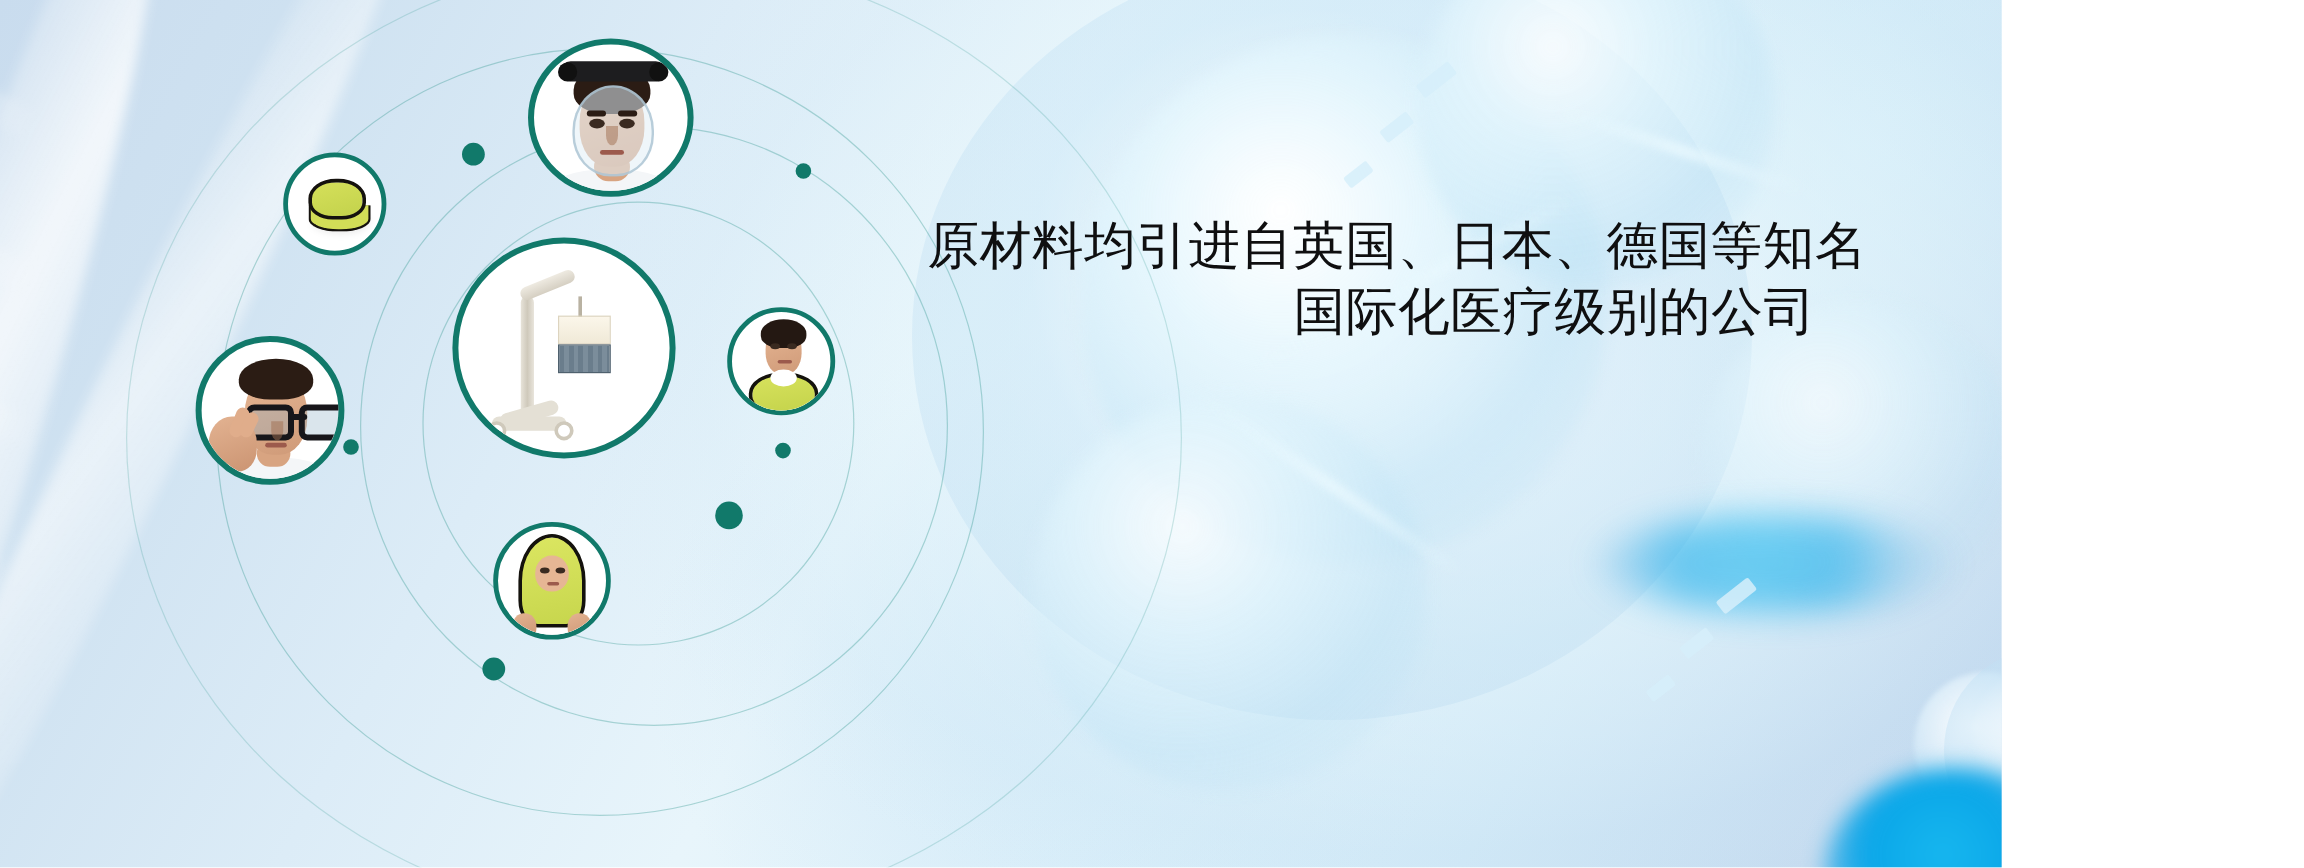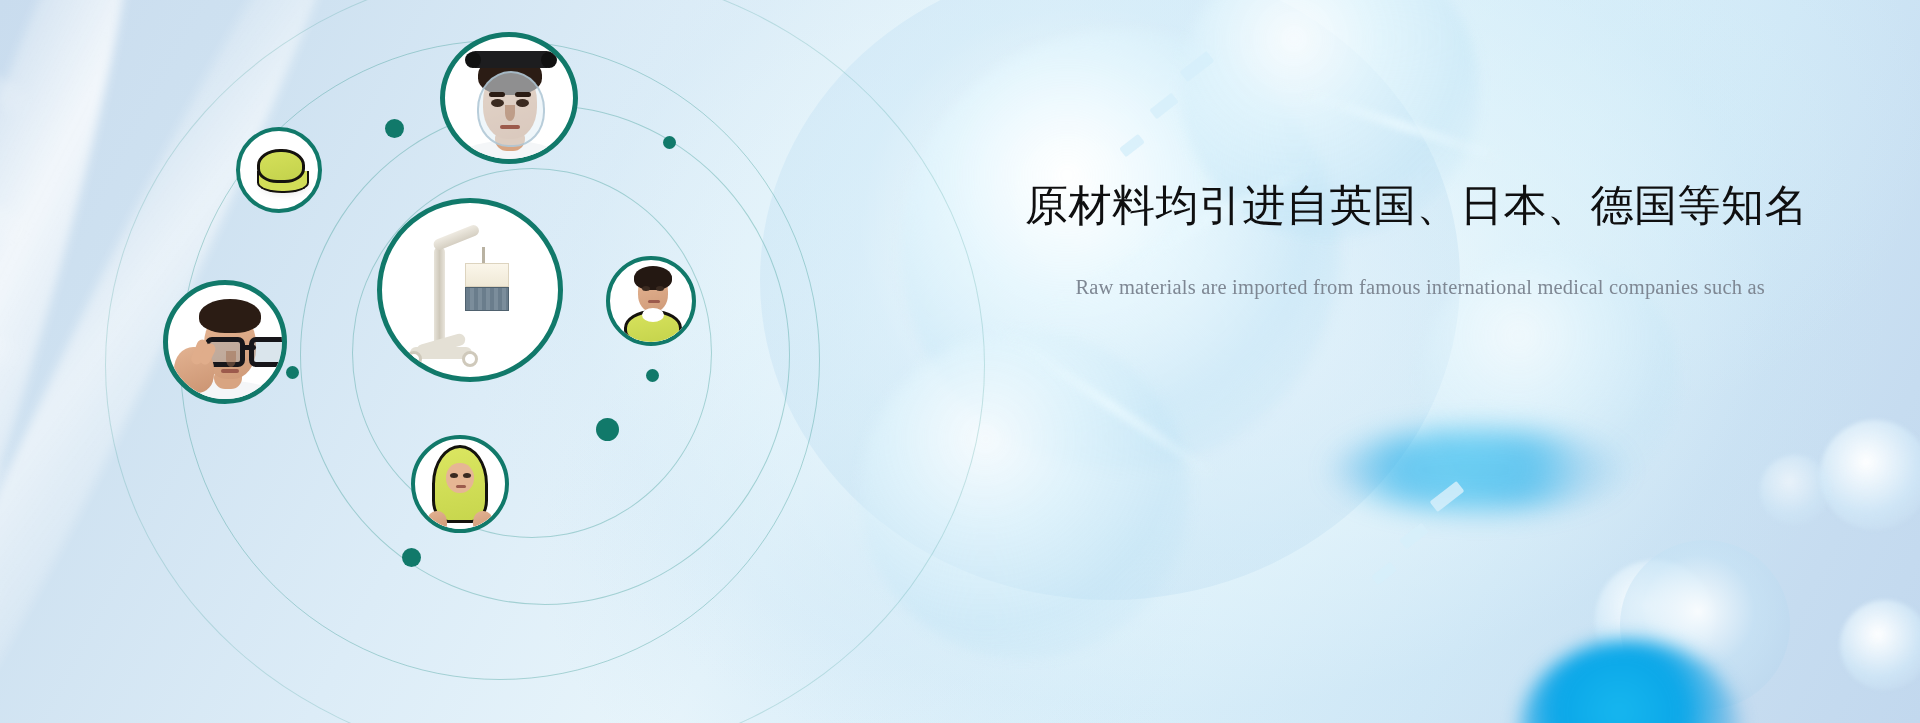--- a/index.html
+++ b/index.html
@@ -3,21 +3,21 @@
 <meta charset="utf-8">
 <style>
   * { margin:0; padding:0; box-sizing:border-box; }
   html,body{ background:#fff; }
   body{
     font-family:"Liberation Sans", sans-serif;
   }
 
   .banner{
     position:relative;
-    width:1920px;
+    width:1668px;
     height:723px;
     overflow:hidden;
     background:
       radial-gradient(ellipse 900px 620px at 1180px 300px, rgba(255,255,255,0.92) 0%, rgba(232,247,252,0.55) 38%, rgba(205,233,246,0.12) 66%, rgba(255,255,255,0) 80%),
       radial-gradient(ellipse 520px 430px at 1560px 120px, rgba(216,240,250,0.75) 0%, rgba(255,255,255,0) 72%),
       radial-gradient(ellipse 460px 380px at 880px 560px, rgba(203,228,245,0.55) 0%, rgba(255,255,255,0) 74%),
       linear-gradient(118deg,#c9dcee 0%, #cfe2f1 14%, #dcecf7 30%, #e8f5fb 46%, #dcf0fa 62%, #cfe7f6 78%, #c6dcf0 92%, #c2d8ee 100%);
   }
 
   
@@ -310,19 +310,19 @@
       <div class="eye" style="left:48px; top:34px; width:8px; height:5px;"></div>
       <div class="mouth" style="left:41px; top:46px; width:10px; height:3px;"></div>
       <div class="hand" style="left:12px; top:72px; width:20px; height:22px;"></div>
       <div class="hand" style="left:58px; top:72px; width:20px; height:22px;"></div>
     </div>
   </div>
 
   <div class="copy">
     <div class="headline">
       <span class="l1">原材料均引进自英国、日本、德国等知名</span>
+      <span class="l2">国际化医疗级别的公司</span>
     </div>
     <div class="subcopy">
-      <span class="sl">Raw materials are imported from famous international medical companies such as</span>
     </div>
   </div>
 
 </div>
 
 </body></html>

